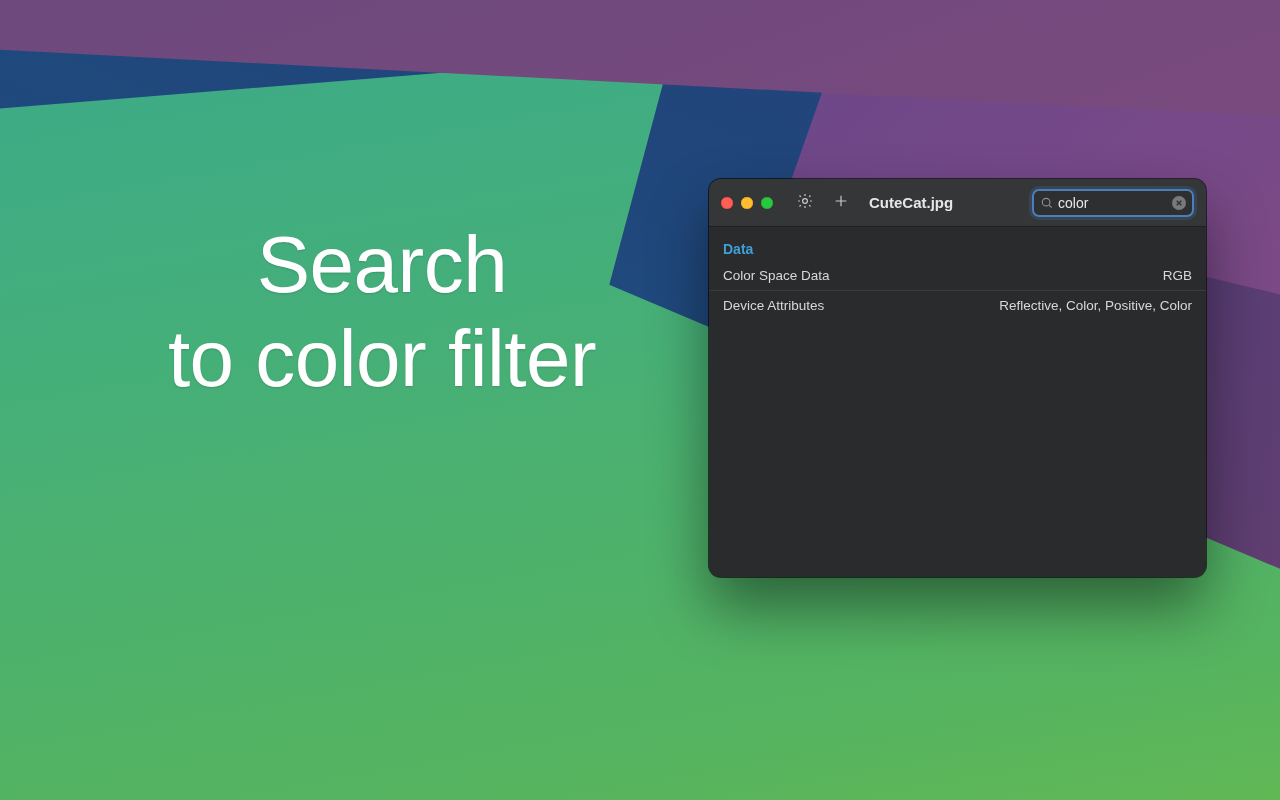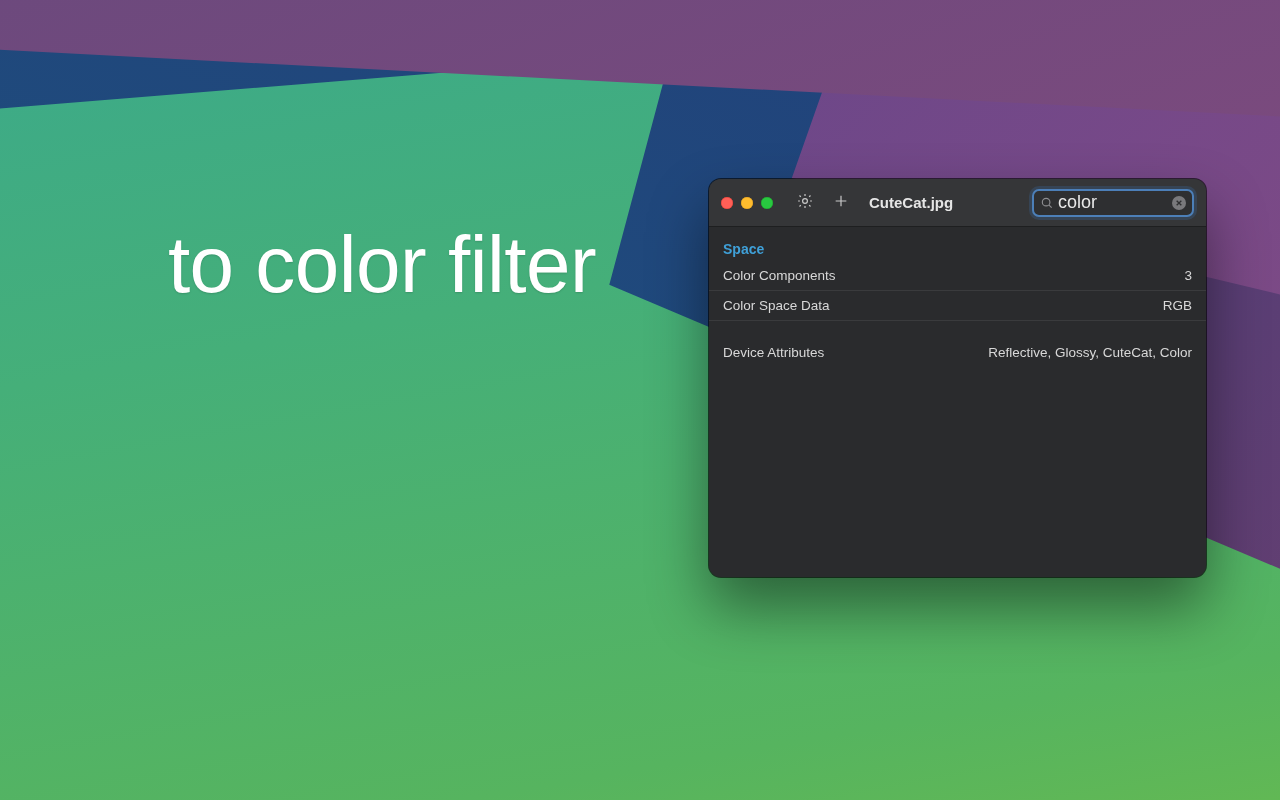--- a/index.html
+++ b/index.html
@@ -71,21 +71,21 @@
     background: #2e2f31;
     border: 2px solid #4c7fb8;
     border-radius: 7px;
     padding: 0 6px 0 6px;
     box-shadow: 0 0 0 3px rgba(60,110,170,0.25);
   }
   .searchbox svg.magnify { flex: none; color:#8d8d90; }
   .searchbox input {
     flex:1; min-width:0;
     background: transparent; border:0; outline:0;
-    color:#e8e8e8; font-size:18px; padding: 0 4px;
+    color:#e8e8e8; font-size:14px; padding: 0 4px;
     caret-color:#4fa3ff;
   }
   .searchbox .clear {
     width:14px; height:14px; border-radius:50%;
     background:#79797c; color:#2e2f31;
     display:flex; align-items:center; justify-content:center;
     flex:none; cursor:pointer;
   }
   .searchbox .clear svg { display:block; }
 
@@ -95,37 +95,38 @@
     color:#3fa0d8;
     font-size:14px; font-weight:700;
     padding: 8px 14px 4px;
   }
   .row {
     display:flex; align-items:center; justify-content:space-between;
     padding: 7px 14px;
     border-bottom: 1px solid #3a3b3d;
     color:#d8d8d8; font-size:13.5px;
   }
-  .row:last-child { border-bottom: 0; margin-top: 17px; }
+  .row:last-child { border-bottom: 0; }
   .row .key {}
   .row .val { color:#d8d8d8; text-align:right; max-width:60%; overflow:hidden; text-overflow:ellipsis; white-space:nowrap; }
   @keyframes blink { 50% { opacity: 0; } }
 </style>
 </head>
 <body>
 
 <div class="wallpaper">
   <div class="wp-layer wp-a"></div>
   <div class="wp-layer wp-e"></div>
   <div class="wp-layer wp-c"></div>
   <div class="wp-layer wp-d"></div>
   <div class="wp-layer wp-b"></div>
 </div>
 
 <div class="headline">
+  <div>Search</div>
   <div>to color filter</div>
 </div>
 
 <div class="window">
   <div class="titlebar">
     <div class="traffic-lights">
       <div class="tl red"></div>
       <div class="tl yellow"></div>
       <div class="tl green"></div>
     </div>
@@ -162,29 +163,25 @@
           <svg width="8" height="8" viewBox="0 0 24 24" fill="none" stroke="currentColor" stroke-width="4">
             <path d="M5 5l14 14M19 5L5 19"></path>
           </svg>
         </span>
       </div>
     </div>
   </div>
 
   <div class="content">
 
-    <div class="section-header">Space</div>
-    <div class="row">
-      <span class="key">Color Components</span>
-      <span class="val">3</span>
-    </div>
+    <div class="section-header">Data</div>
 
     <div class="row">
       <span class="key">Color Space Data</span>
       <span class="val">RGB</span>
     </div>
     <div class="row">
       <span class="key">Device Attributes</span>
-      <span class="val">Reflective, Glossy, CuteCat, Color</span>
+      <span class="val">Reflective, Color, Positive, Color</span>
     </div>
 
   </div>
 </div>
 
 </body></html>

